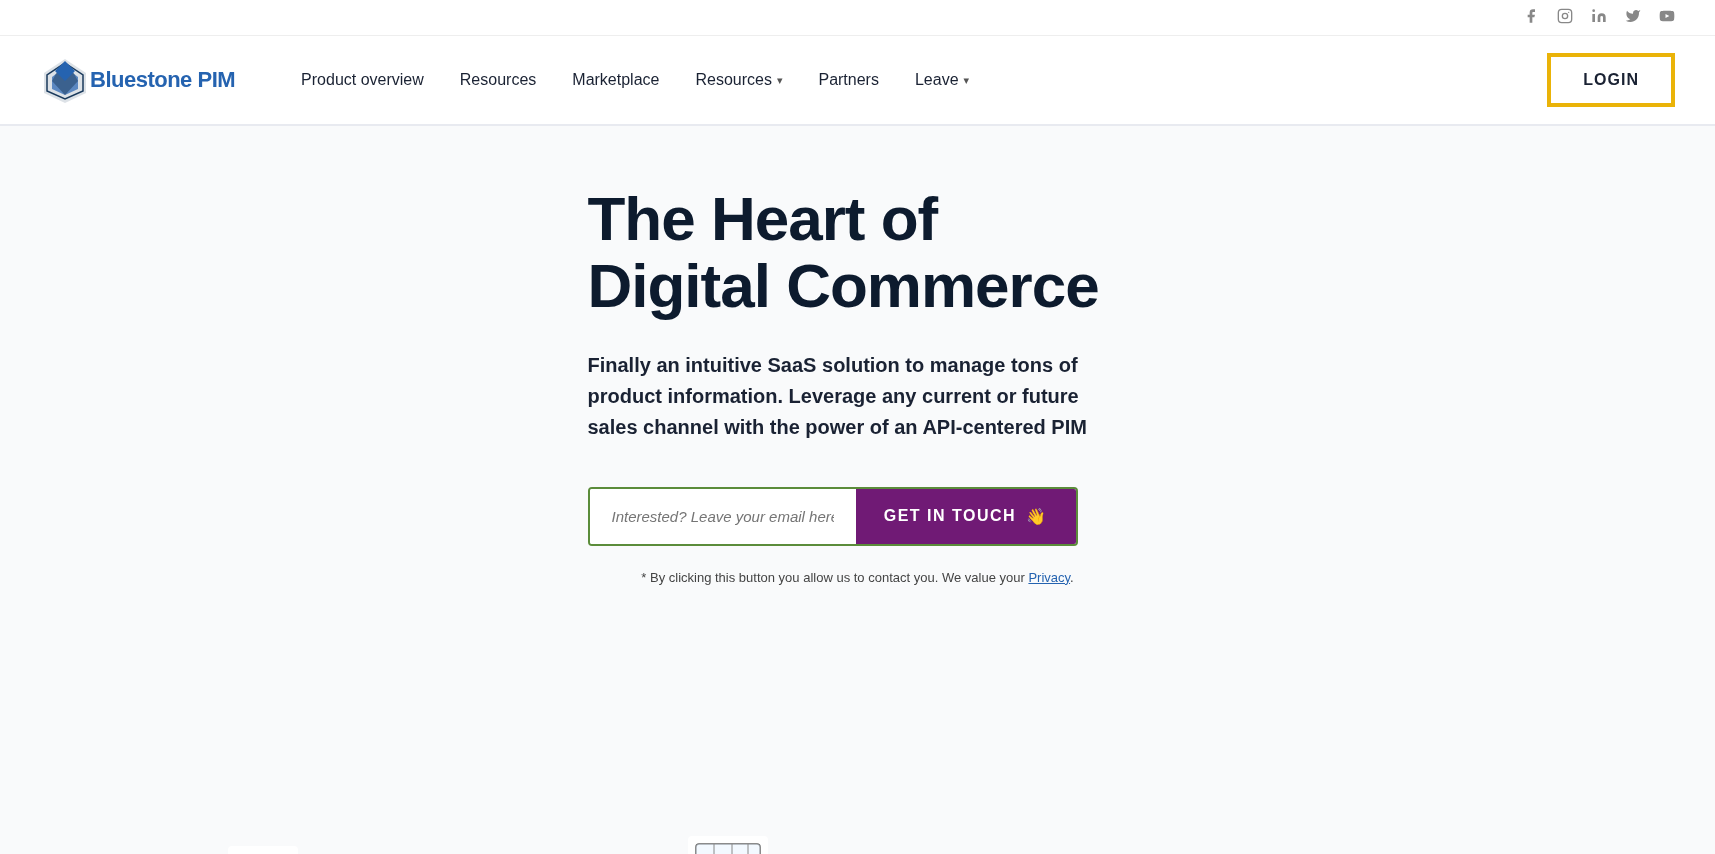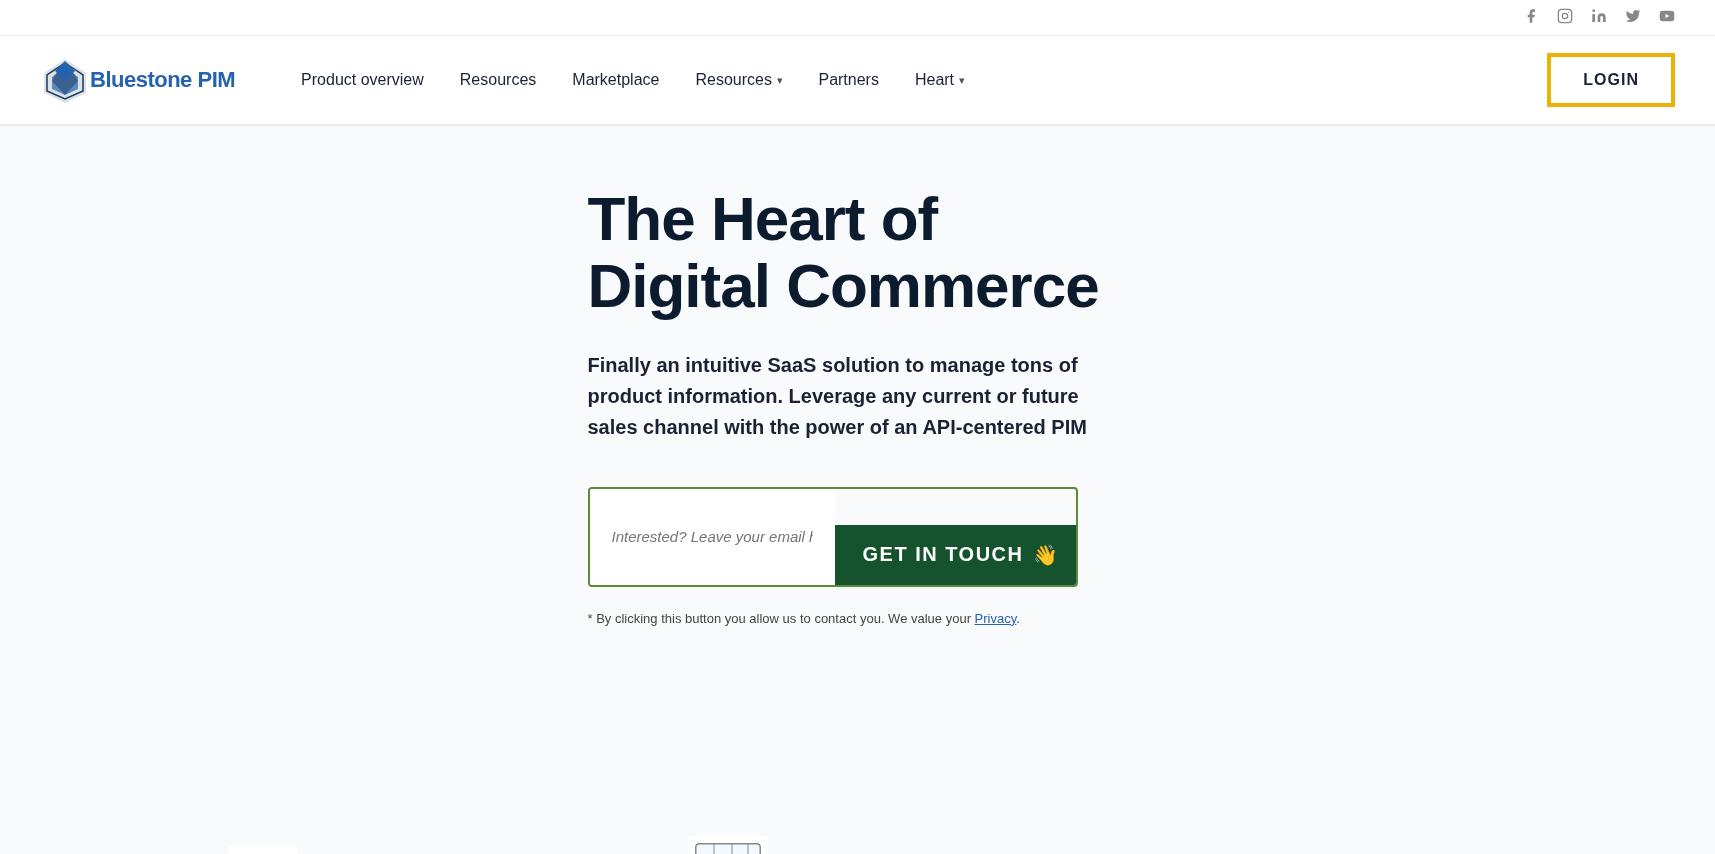--- a/index.html
+++ b/index.html
@@ -126,40 +126,40 @@
       flex: 1;
       padding: 18px 22px;
       font-size: 15px;
       color: #aaa;
       border: none;
       outline: none;
       background: #fff;
       font-style: italic;
     }
     .cta-btn {
-      background: #14532d;
+      background: #701a75;
       color: #fff;
       border: none;
       padding: 18px 28px;
-      font-size: 20px;
+      font-size: 16px;
       font-weight: 700;
       letter-spacing: 1.5px;
       text-transform: uppercase;
       cursor: pointer;
       display: flex;
       align-items: center;
       gap: 10px;
       white-space: nowrap;
-      margin-top: 36px;
     }
     .disclaimer {
       font-size: 13px;
       color: #444;
       margin-top: 14px;
       line-height: 1.5;
+      text-align: center;
     }
     .privacy-link {
       color: #2563b0;
       text-decoration: underline;
       cursor: pointer;
     }
 
     
     .hero-illustration {
       flex: 1;
@@ -229,21 +229,21 @@
   <div class="nav-links">
     <a class="nav-link" href="#">Product overview</a>
     <a class="nav-link" href="#">Resources</a>
     <a class="nav-link" href="#">Marketplace</a>
     <a class="nav-link" href="#">
         <span>Resources</span>
         <span class="chevron">▾</span>
       </a>
     <a class="nav-link" href="#">Partners</a>
     <a class="nav-link" href="#">
-        <span>Heart</span>
+        <span>Leave</span>
         <span class="chevron">▾</span>
       </a>
   </div>
   <button class="login-btn">LOGIN</button>
 </nav>
 
 <section class="hero">
   <div class="hero-content">
     <h1 class="hero-title">
       <span>The Heart of</span><br>

